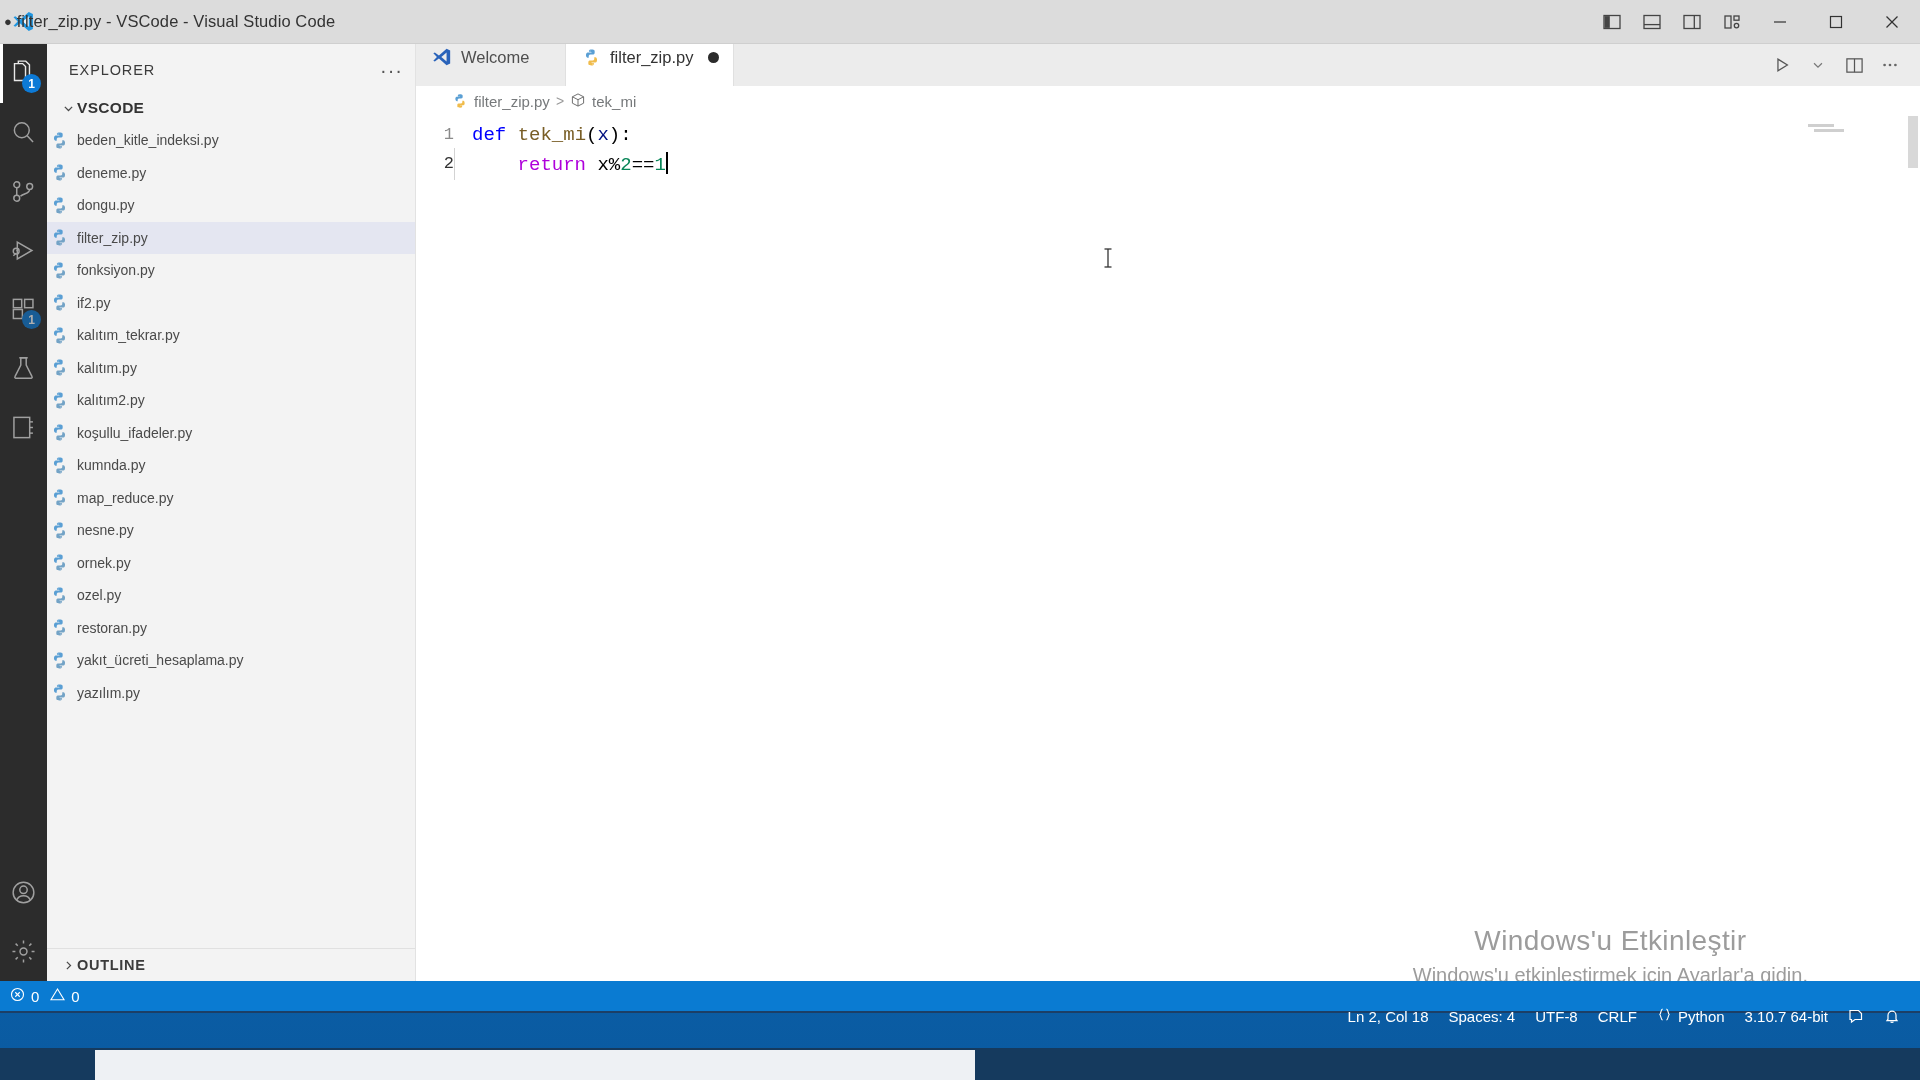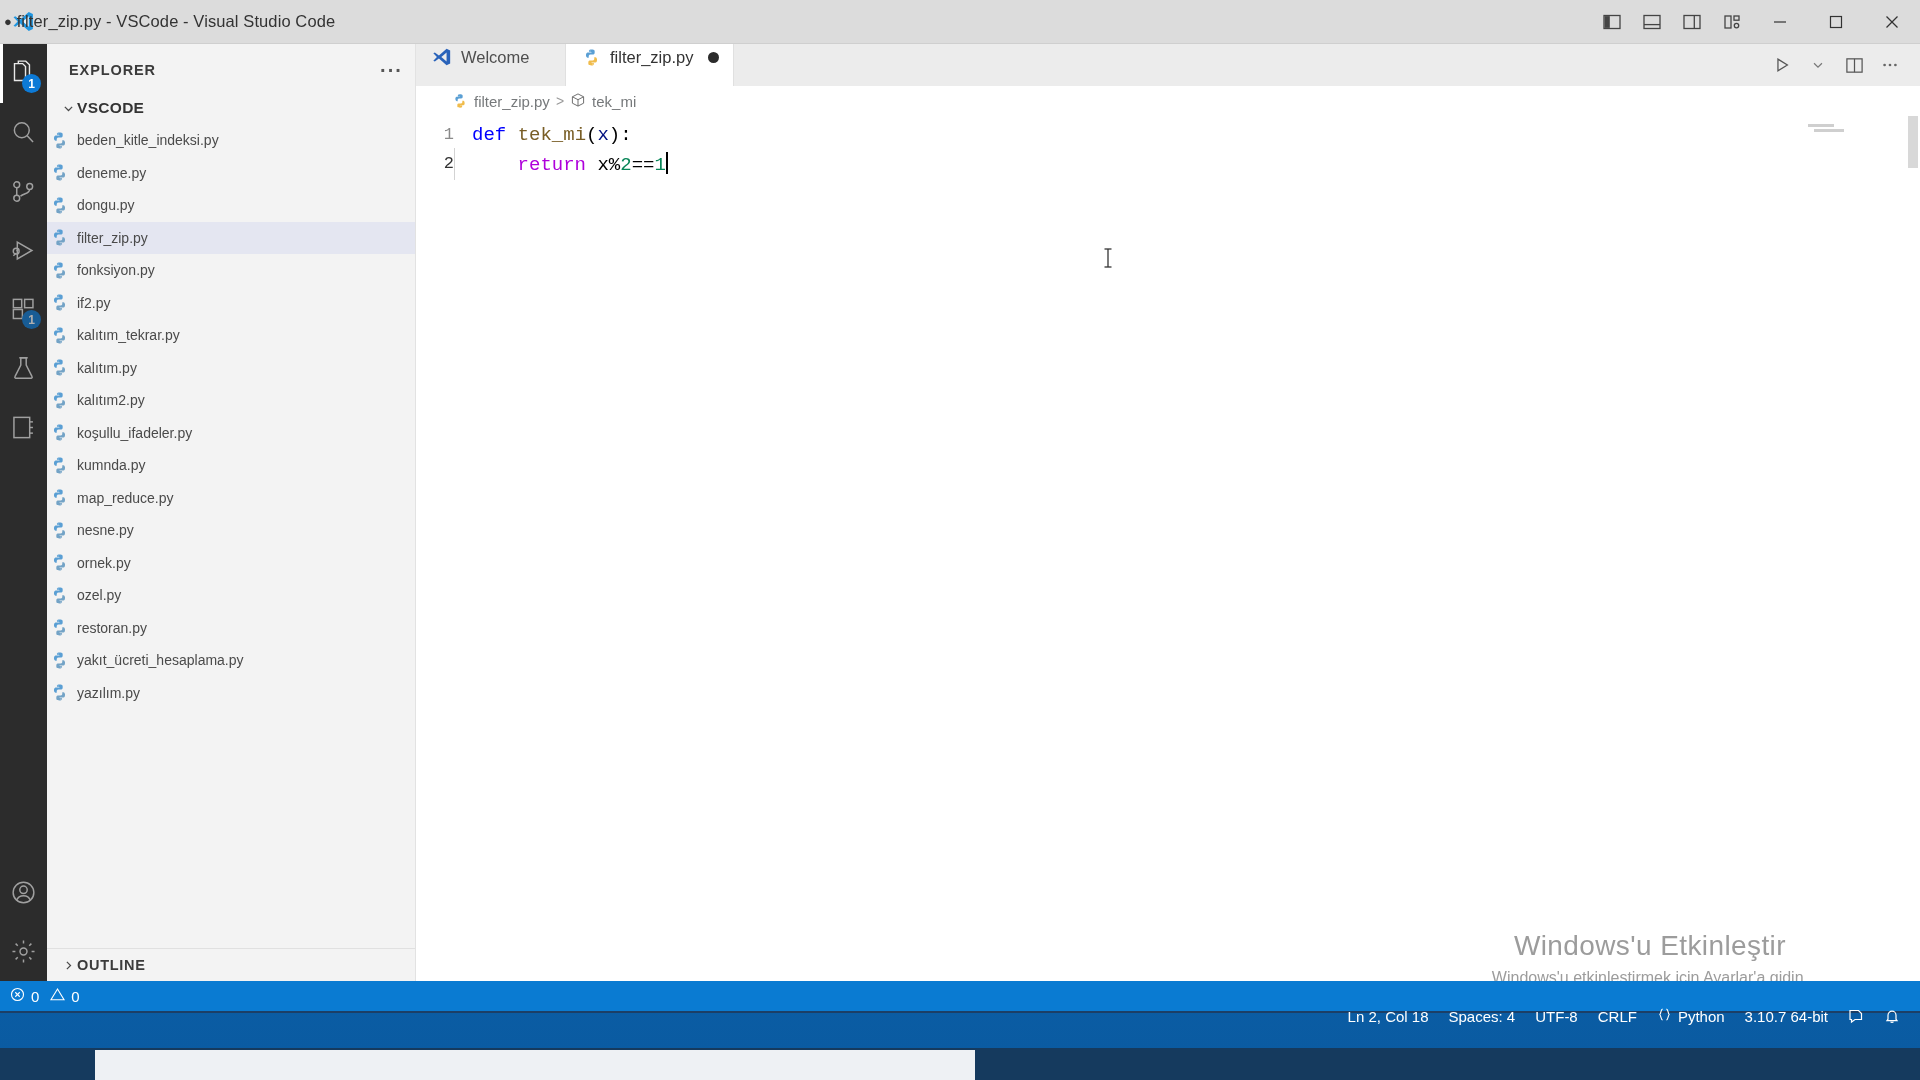--- a/index.html
+++ b/index.html
@@ -77,21 +77,21 @@
   }
   #act-bottom { margin-top:auto; }
 
   
   #sidebar {
     width:369px; flex:0 0 369px; background:#f3f3f3; display:flex; flex-direction:column;
     border-right:1px solid #e2e2e2;
   }
   #sb-header {
     height:36px; display:flex; align-items:center; padding:0 12px 0 22px;
-    font-size:14.5px; letter-spacing:.9px; color:#3b3b3b; margin-top:8px;font-weight:bold;
+    font-size:14.5px; letter-spacing:.9px; color:#3b3b3b; margin-top:8px;
   }
   #sb-header .more { margin-left:auto; color:#555; font-size:20px; letter-spacing:1px; line-height:10px; }
   #sb-tree { flex:1; overflow:hidden; padding-top:4px; }
   .folder-row {
     height:32px; display:flex; align-items:center; padding-left:12px;
     font-size:15.5px; font-weight:bold; color:#333; letter-spacing:.3px;
   }
   .chev { width:18px; display:inline-flex; align-items:center; justify-content:center; }
   .file-row {
     height:32.5px; display:flex; align-items:center; 
@@ -155,21 +155,21 @@
   #minimap .mm-line { height:3px; background:#cfcfcf; margin-bottom:2px; }
   #scrollbar-v { position:absolute; right:0; top:0; width:14px; height:100%; }
   #scrollbar-v .thumb { position:absolute; right:2px; top:0; width:10px; height:52px; background:#d8d8d8; }
 
   
   #watermark {
     position:absolute; right:112px; bottom:-6px; text-align:center; pointer-events:none;
     color:#9c9c9c;
   }
   #watermark .wm1 { font-size:28px; letter-spacing:.4px; }
-  #watermark .wm2 { font-size:16px; margin-top:7px; }
+  #watermark .wm2 { font-size:20px; margin-top:7px; }
 
   
   #statusbar {
     height:30px; flex:0 0 30px; background:#0a7bd2; display:flex; align-items:center;
     color:#fff; font-size:15px; position:relative; z-index:5;
   }
   .sb-item { display:flex; align-items:center; gap:6px; padding:0 10px; height:30px; }
   #sb-right { margin-left:auto; display:flex; align-items:center; padding-right:10px;margin-top:40px; }
 </style>
 </head>

